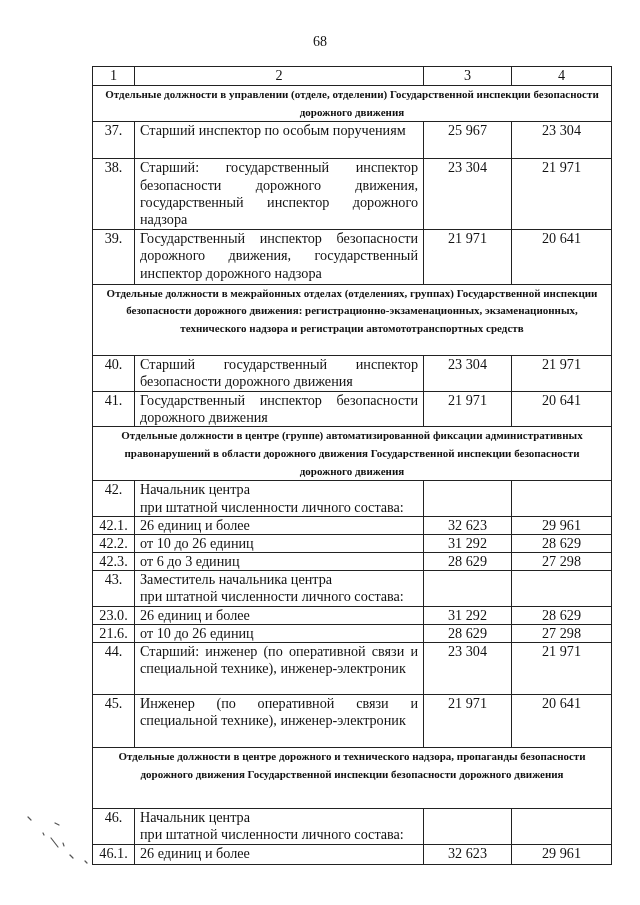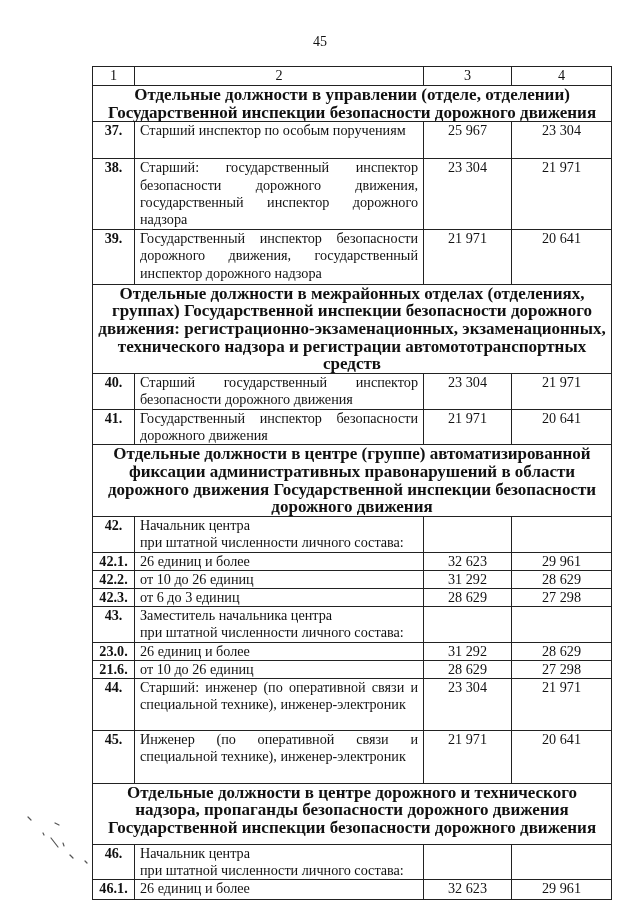--- a/index.html
+++ b/index.html
@@ -13,35 +13,35 @@
   }
   table.main {
     position: absolute; left: 92px; top: 66px; width: 519px;
     border-collapse: collapse; table-layout: fixed;
     font-size: 14.2px; line-height: 17.4px;
   }
   table.main td {
     border: 1.4px solid #222; padding: 0 5px; vertical-align: top;
   }
   col.c1 { width: 42px; } col.c2 { width: 289px; } col.c3 { width: 88px; } col.c4 { width: 100px; }
-  td.num { text-align: center; padding: 0 2px; font-weight: bold; }
+  td.num { text-align: center; padding: 0 2px; }
   td.val { text-align: center; }
   td.desc { text-align: justify; text-align-last: left; }
   tr.hdr td { text-align: center; line-height: 17px; height: 18px; }
   tr.section td {
-    text-align: center; font-weight: bold; font-size: 17px; line-height: 17.6px; padding: 0 4px;
+    text-align: center; font-weight: bold; font-size: 11px; line-height: 17.6px; padding: 0 4px;
   }
   td.bottom { vertical-align: bottom; }
   .sub td { line-height: 17px; margin-left: 23px; }
   .marks { position: absolute; left: 25px; top: 805px; width: 70px; height: 70px; }
 </style>
 </head>
 <body>
 
-<div class="page-number">45</div>
+<div class="page-number">68</div>
 
 <table class="main">
   <colgroup>
       <col class="c1">
       <col class="c2">
       <col class="c3">
       <col class="c4">
     </colgroup>
   <tbody>
     <tr class="hdr">

